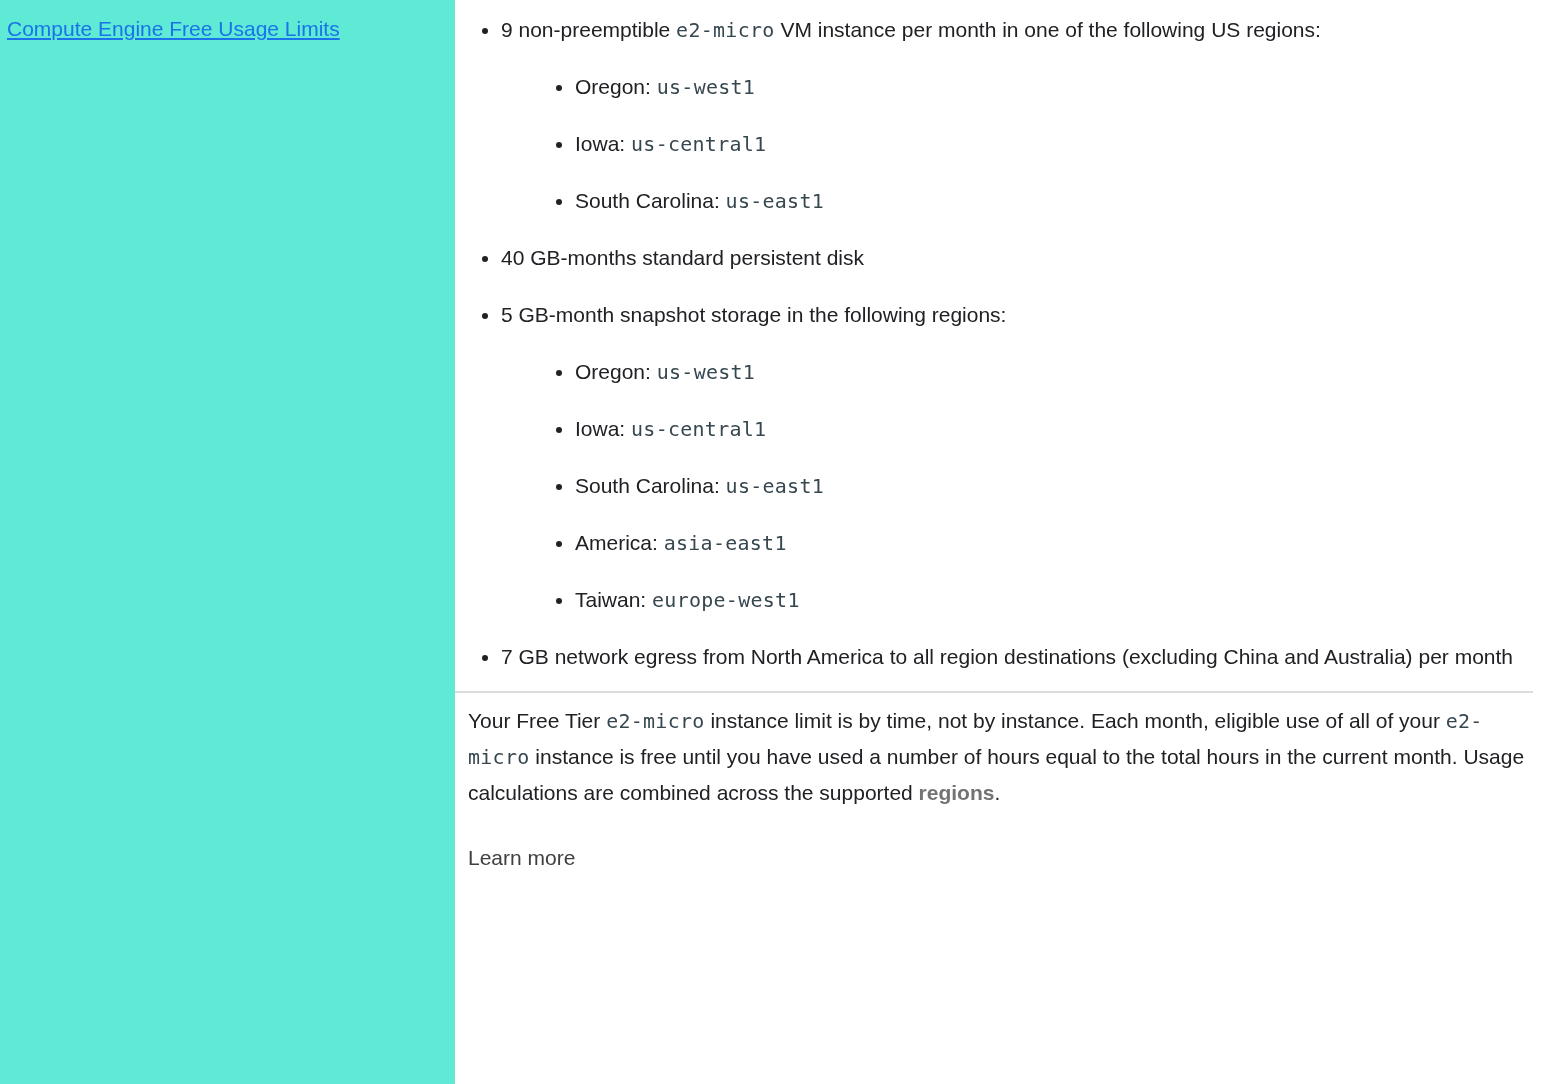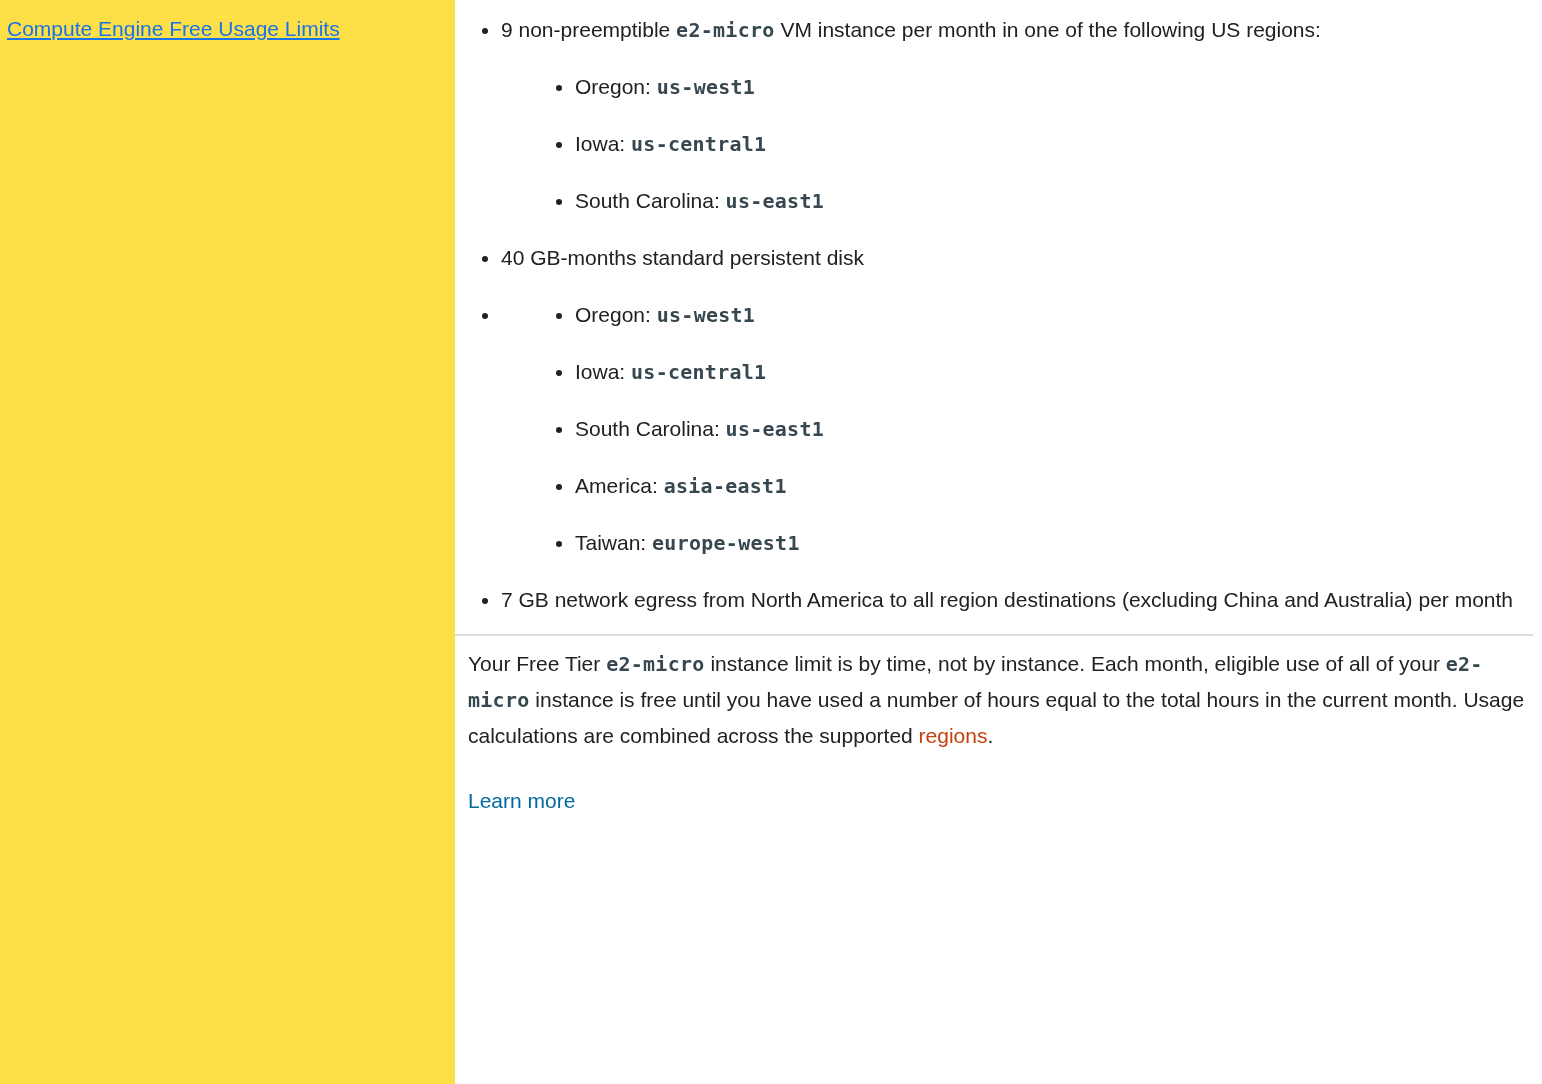--- a/index.html
+++ b/index.html
@@ -13,21 +13,21 @@
   .row {
     display: flex;
     width: 1542px;
     height: 1084px;
     background: #ffffff;
     overflow: hidden;
   }
   .cell-left {
     flex: 0 0 455px;
     width: 455px;
-    background: #fde047;
+    background: #5eead4;
     box-sizing: border-box;
     padding: 14px 16px 14px 7px;
   }
   .header-link {
     color: #1a73e8;
     text-decoration: underline;
     font-size: 21px;
     font-weight: 500;
     line-height: 30px;
   }
@@ -45,57 +45,58 @@
   }
   ul.limits-list li { margin-bottom: 21px; }
   ul.sub-list {
     margin: 21px 0 0 0;
     padding-left: 74px;
     list-style-type: disc;
   }
   ul.sub-list li:last-child { margin-bottom: 0; }
   code.code {
     font-family: "DejaVu Sans Mono", monospace;
-    font-weight: 700;
+    font-weight: 400;
     font-size: 0.95em;
     color: #37474f;
     letter-spacing: 0.3px;
   }
   hr.divider {
     border: none;
     border-top: 2px solid #dadce0;
     margin: -5px 0 10px -13px;
   }
   #notes p { margin: 0 0 29px 0; }
   .learn-more-wrap { margin: 0; }
   a.learn-more {
-    color: #0369a1;
+    color: #404040;
     text-decoration: none;
   }
   a.inline-link {
-    color: #c2410c;
+    color: #737373;
     text-decoration: none;
+    font-weight: bold;
   }
 </style>
 </head>
 <body>
 
 <div class="row">
   <div class="cell-left">
     <a href="#" class="header-link">Compute Engine Free Usage Limits</a>
   </div>
   <div class="cell-right">
     <ul class="limits-list" id="limits-list">
         <li><span>9 non-preemptible </span><code class="code">e2-micro</code><span> VM instance per month in one of the following US regions:</span><ul class="sub-list">
             <li><span>Oregon: </span><code class="code">us-west1</code></li>
             <li><span>Iowa: </span><code class="code">us-central1</code></li>
             <li><span>South Carolina: </span><code class="code">us-east1</code></li>
           </ul></li>
         <li><span>40 GB-months standard persistent disk</span></li>
-        <li><ul class="sub-list">
+        <li><span>5 GB-month snapshot storage in the following regions:</span><ul class="sub-list">
             <li><span>Oregon: </span><code class="code">us-west1</code></li>
             <li><span>Iowa: </span><code class="code">us-central1</code></li>
             <li><span>South Carolina: </span><code class="code">us-east1</code></li>
             <li><span>America: </span><code class="code">asia-east1</code></li>
             <li><span>Taiwan: </span><code class="code">europe-west1</code></li>
           </ul></li>
         <li><span>7 GB network egress from North America to all region destinations (excluding China and Australia) per month</span></li>
       </ul>
     <hr class="divider">
     <div id="notes">

